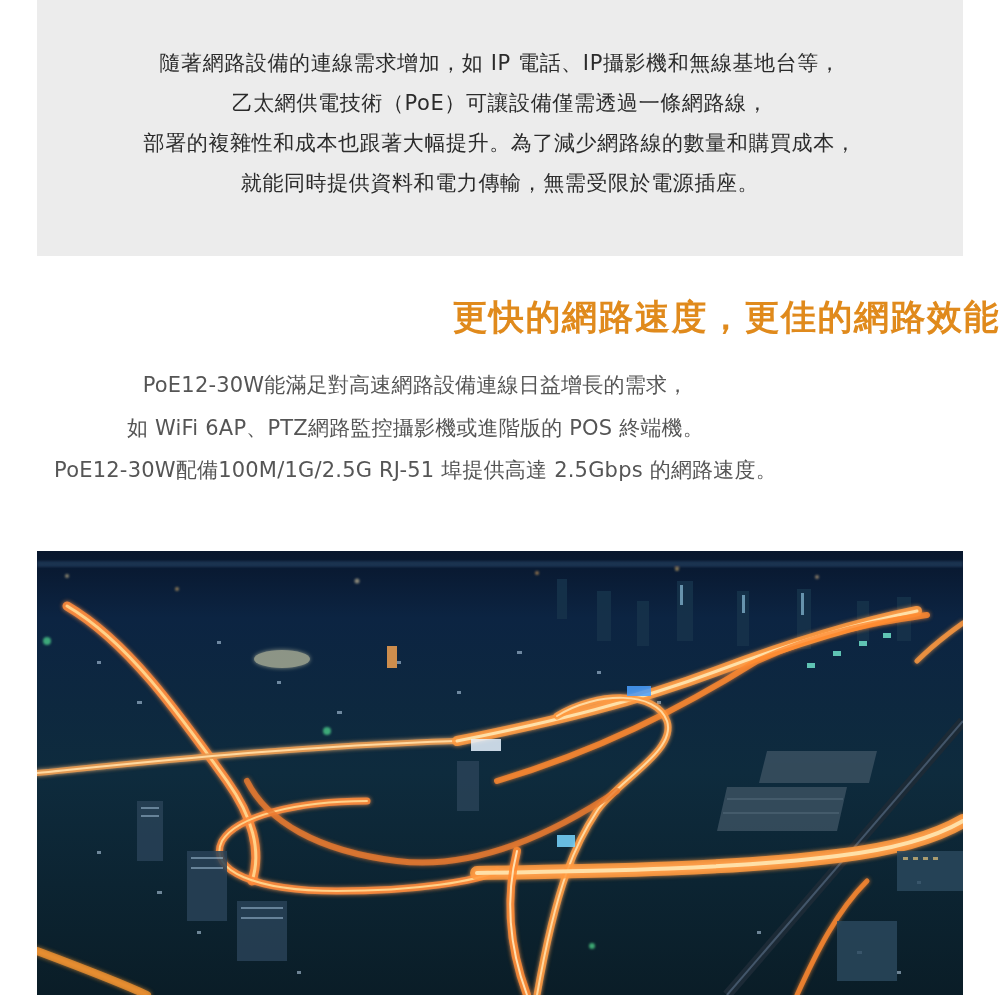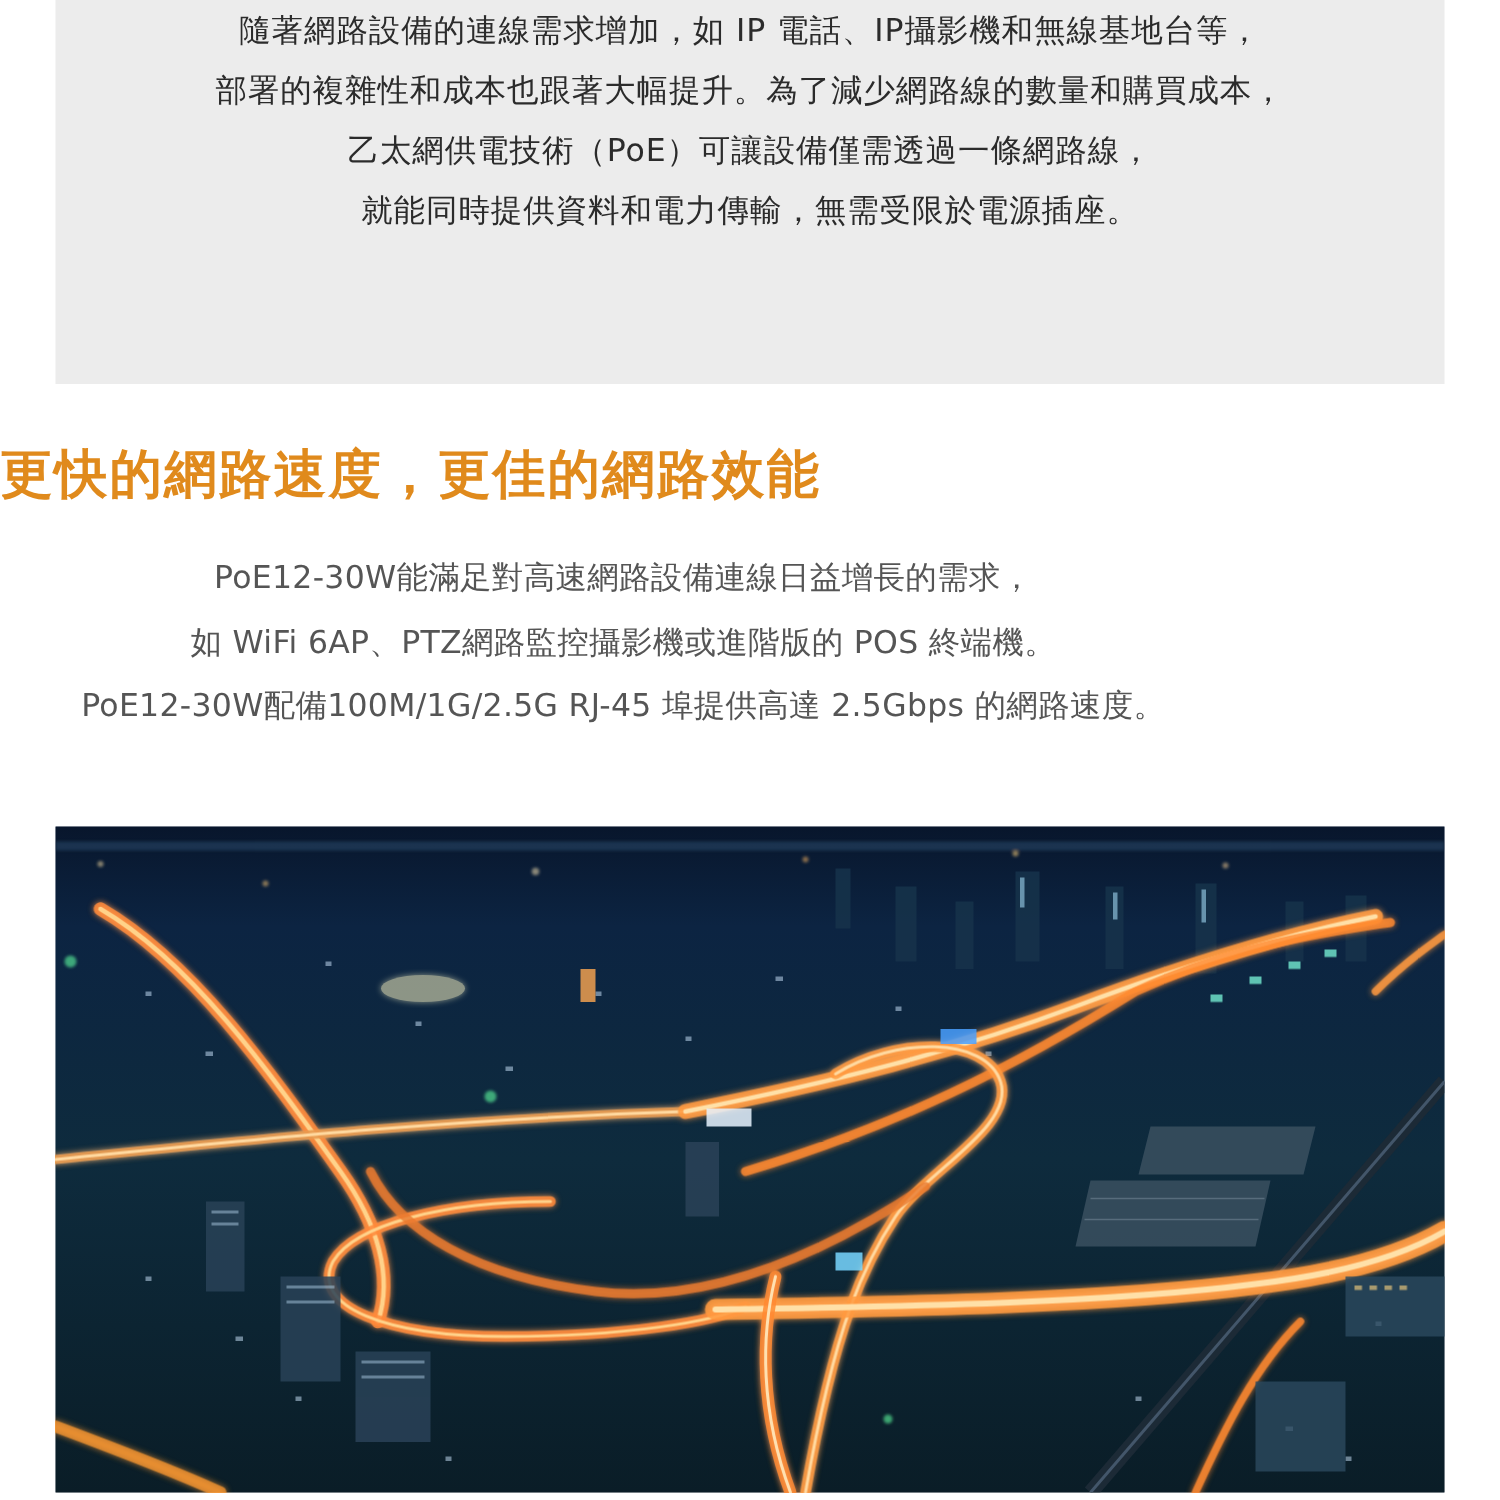--- a/index.html
+++ b/index.html
@@ -15,36 +15,37 @@
       font-family: "DejaVu Sans", "Liberation Sans", sans-serif;
     }
     .intro-box {
       position: absolute;
       left: 37px;
       top: 0;
       width: 926px;
       height: 256px;
       background: #ececec;
       box-sizing: border-box;
+      padding-top: 43px;
     }
     .intro-line {
       text-align: center;
       color: #2b2b2b;
       font-size: 21px;
       line-height: 40px;
       letter-spacing: 0.6px;
       white-space: nowrap;
       margin: 0;
     }
     .heading {
       position: absolute;
       left: 0;
       top: 293px;
       width: 1000px;
-      text-align: left;
+      text-align: right;
       color: #e08a1c;
       font-size: 35px;
       font-weight: bold;
       letter-spacing: 1.5px;
       line-height: 48px;
       margin: 0;
       white-space: nowrap;
     }
     .body-text {
       position: absolute;
@@ -76,31 +77,31 @@
       top: 0;
       width: 926px;
       height: 444px;
     }
   </style>
 </head>
 <body>
 
 <div class="intro-box">
   <p class="intro-line">隨著網路設備的連線需求增加，如 IP 電話、IP攝影機和無線基地台等，</p>
+  <p class="intro-line">乙太網供電技術（PoE）可讓設備僅需透過一條網路線，</p>
   <p class="intro-line">部署的複雜性和成本也跟著大幅提升。為了減少網路線的數量和購買成本，</p>
-  <p class="intro-line">乙太網供電技術（PoE）可讓設備僅需透過一條網路線，</p>
   <p class="intro-line">就能同時提供資料和電力傳輸，無需受限於電源插座。</p>
 </div>
 
 <h2 class="heading">更快的網路速度，更佳的網路效能</h2>
 
 <div class="body-text">
   <p class="body-line">PoE12-30W能滿足對高速網路設備連線日益增長的需求，</p>
   <p class="body-line">如 WiFi 6AP、PTZ網路監控攝影機或進階版的 POS 終端機。</p>
-  <p class="body-line">PoE12-30W配備100M/1G/2.5G RJ-45 埠提供高達 2.5Gbps 的網路速度。</p>
+  <p class="body-line">PoE12-30W配備100M/1G/2.5G RJ-51 埠提供高達 2.5Gbps 的網路速度。</p>
 </div>
 
 <div class="photo" title="城市夜景高架道路交流道">
   <svg viewBox="0 0 926 444" xmlns="http://www.w3.org/2000/svg">
     <defs>
       <linearGradient id="sky" x1="0" y1="0" x2="0" y2="1">
         <stop offset="0" stop-color="#08162c"></stop>
         <stop offset="0.15" stop-color="#0c2442"></stop>
         <stop offset="0.5" stop-color="#0e2b3d"></stop>
         <stop offset="1" stop-color="#0a1d27"></stop>

